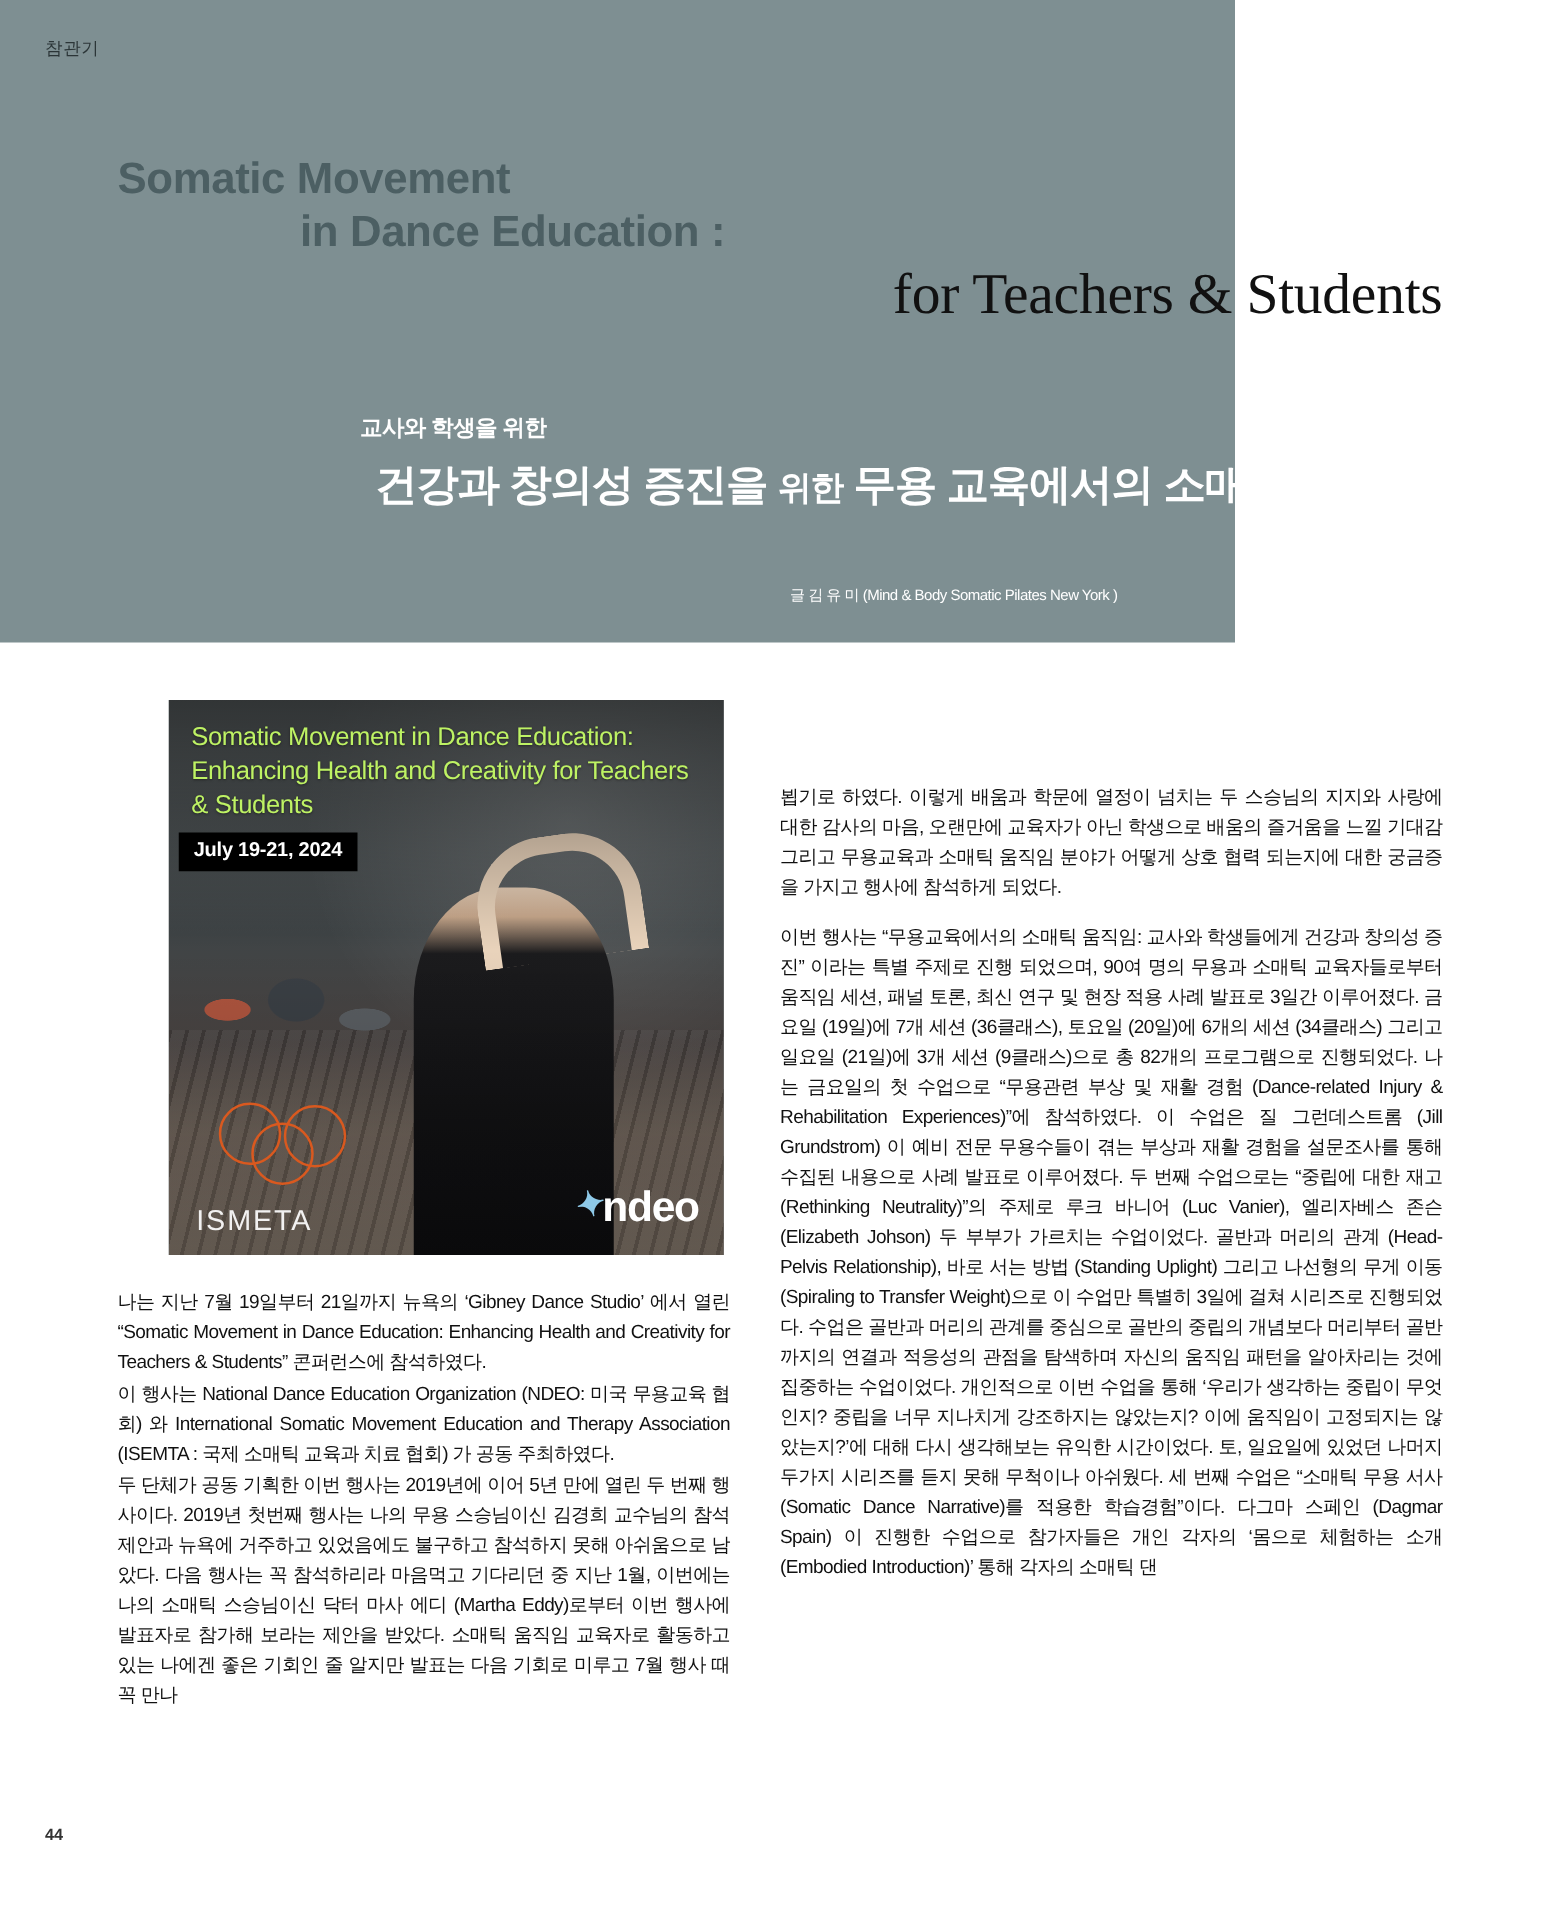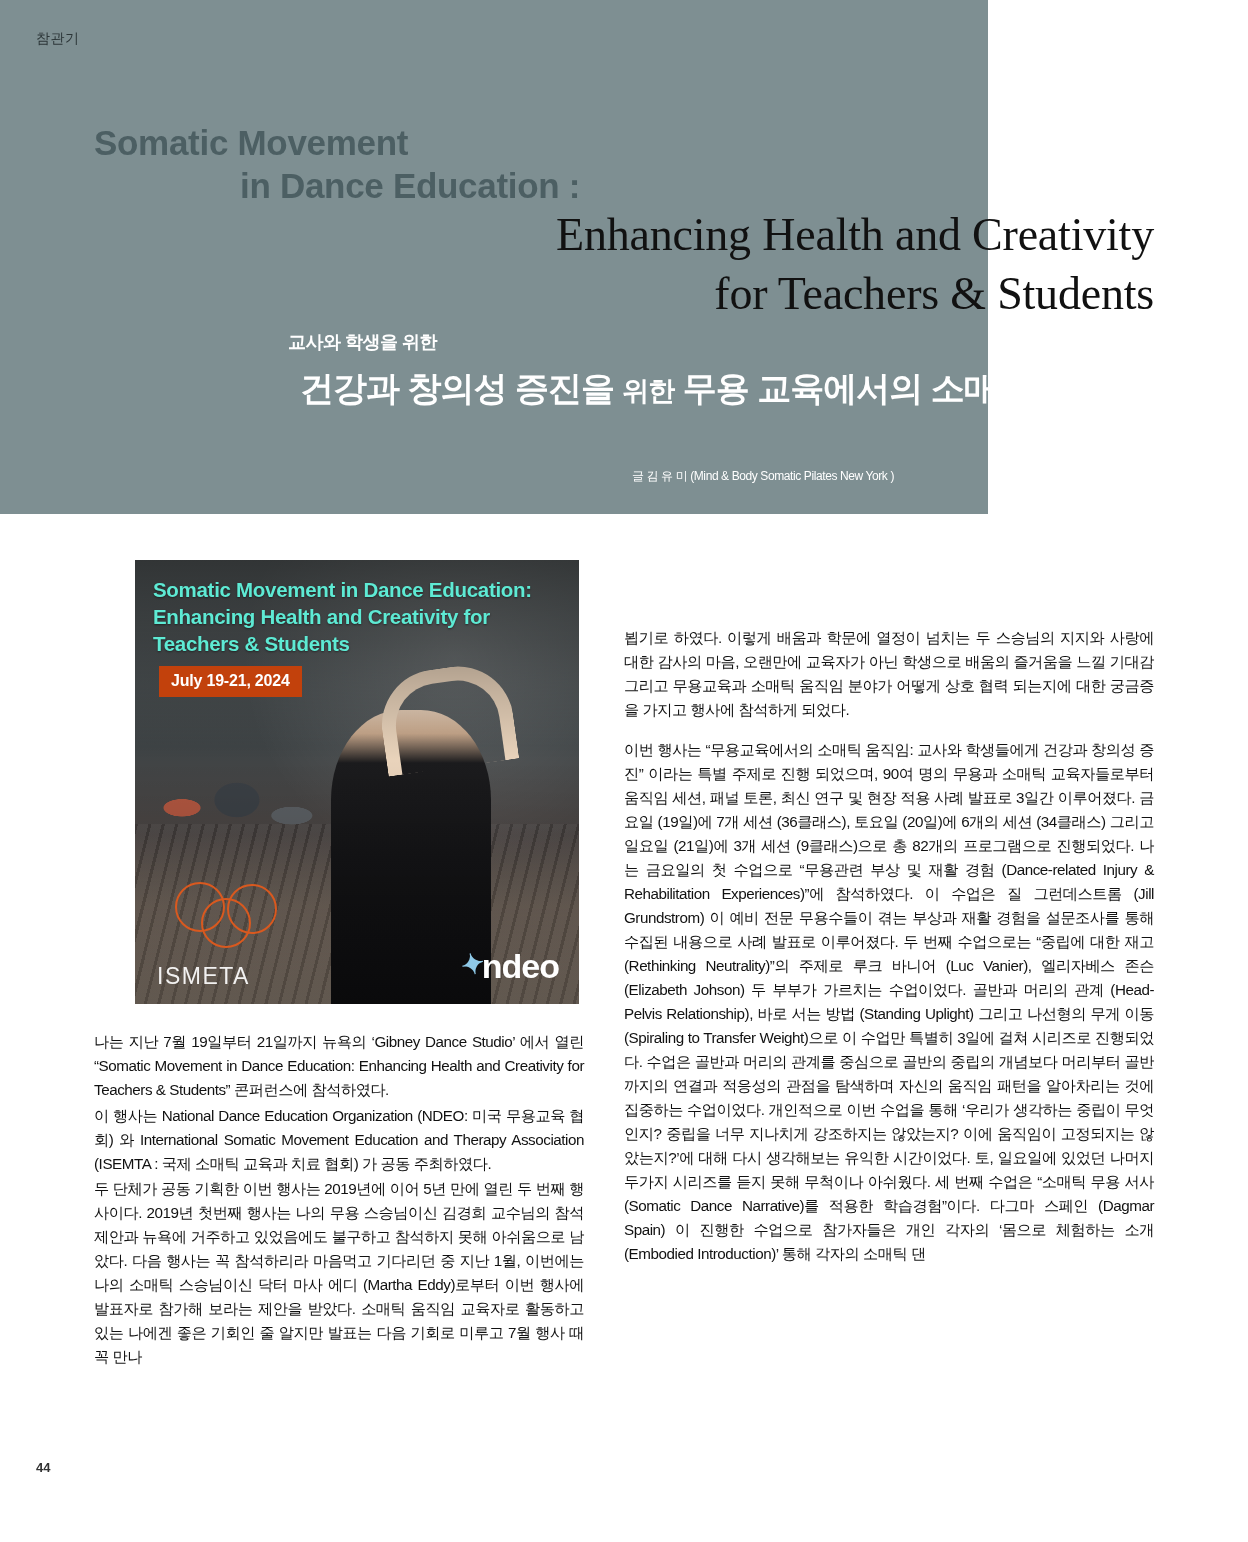--- a/index.html
+++ b/index.html
@@ -165,32 +165,32 @@
   }
   .poster-shade {
     position: absolute; left:0; top:0; width:444px; height:444px;
     background: linear-gradient(180deg, rgba(0,0,0,0.55) 0%, rgba(0,0,0,0.18) 28%, rgba(0,0,0,0.0) 45%, rgba(0,0,0,0.25) 100%);
   }
   .poster-title {
     position: absolute;
     left: 18px;
     top: 16px;
     width: 410px;
-    color: #5eead4;
+    color: #bef264;
     font-size: 20.5px;
-    font-weight: bold;
+    font-weight: normal;
     line-height: 1.32;
     letter-spacing: -0.3px;
     text-shadow: 0 1px 2px rgba(0,0,0,0.45);
   }
   .poster-date {
     position: absolute;
-    left: 24px;
+    left: 8px;
     top: 106px;
-    background: #c2410c;
+    background: #000000;
     color: #ffffff;
     font-size: 16px;
     font-weight: bold;
     padding: 6px 12px 7px 12px;
     letter-spacing: -0.2px;
   }
   .poster-rings {
     position: absolute;
     left: 40px;
     top: 322px;
@@ -261,21 +261,20 @@
 
 <div class="header-band">
   <div class="kicker">참관기</div>
 
   <div class="title-en-small">
     <span>Somatic Movement</span>
     <span class="line2">in Dance Education :</span>
   </div>
 
   <div class="title-en-big">
-    <span class="l1">Enhancing Health and Creativity</span>
     <span class="l2">for Teachers &amp; Students</span>
   </div>
 
   <div class="title-ko-small">교사와 학생을 위한</div>
 
   <div class="title-ko-big">
     <span>건강과 창의성 증진을</span>
     <span class="thin">위한</span>
     <span>무용 교육에서의 소매틱 움직임</span>
   </div>

